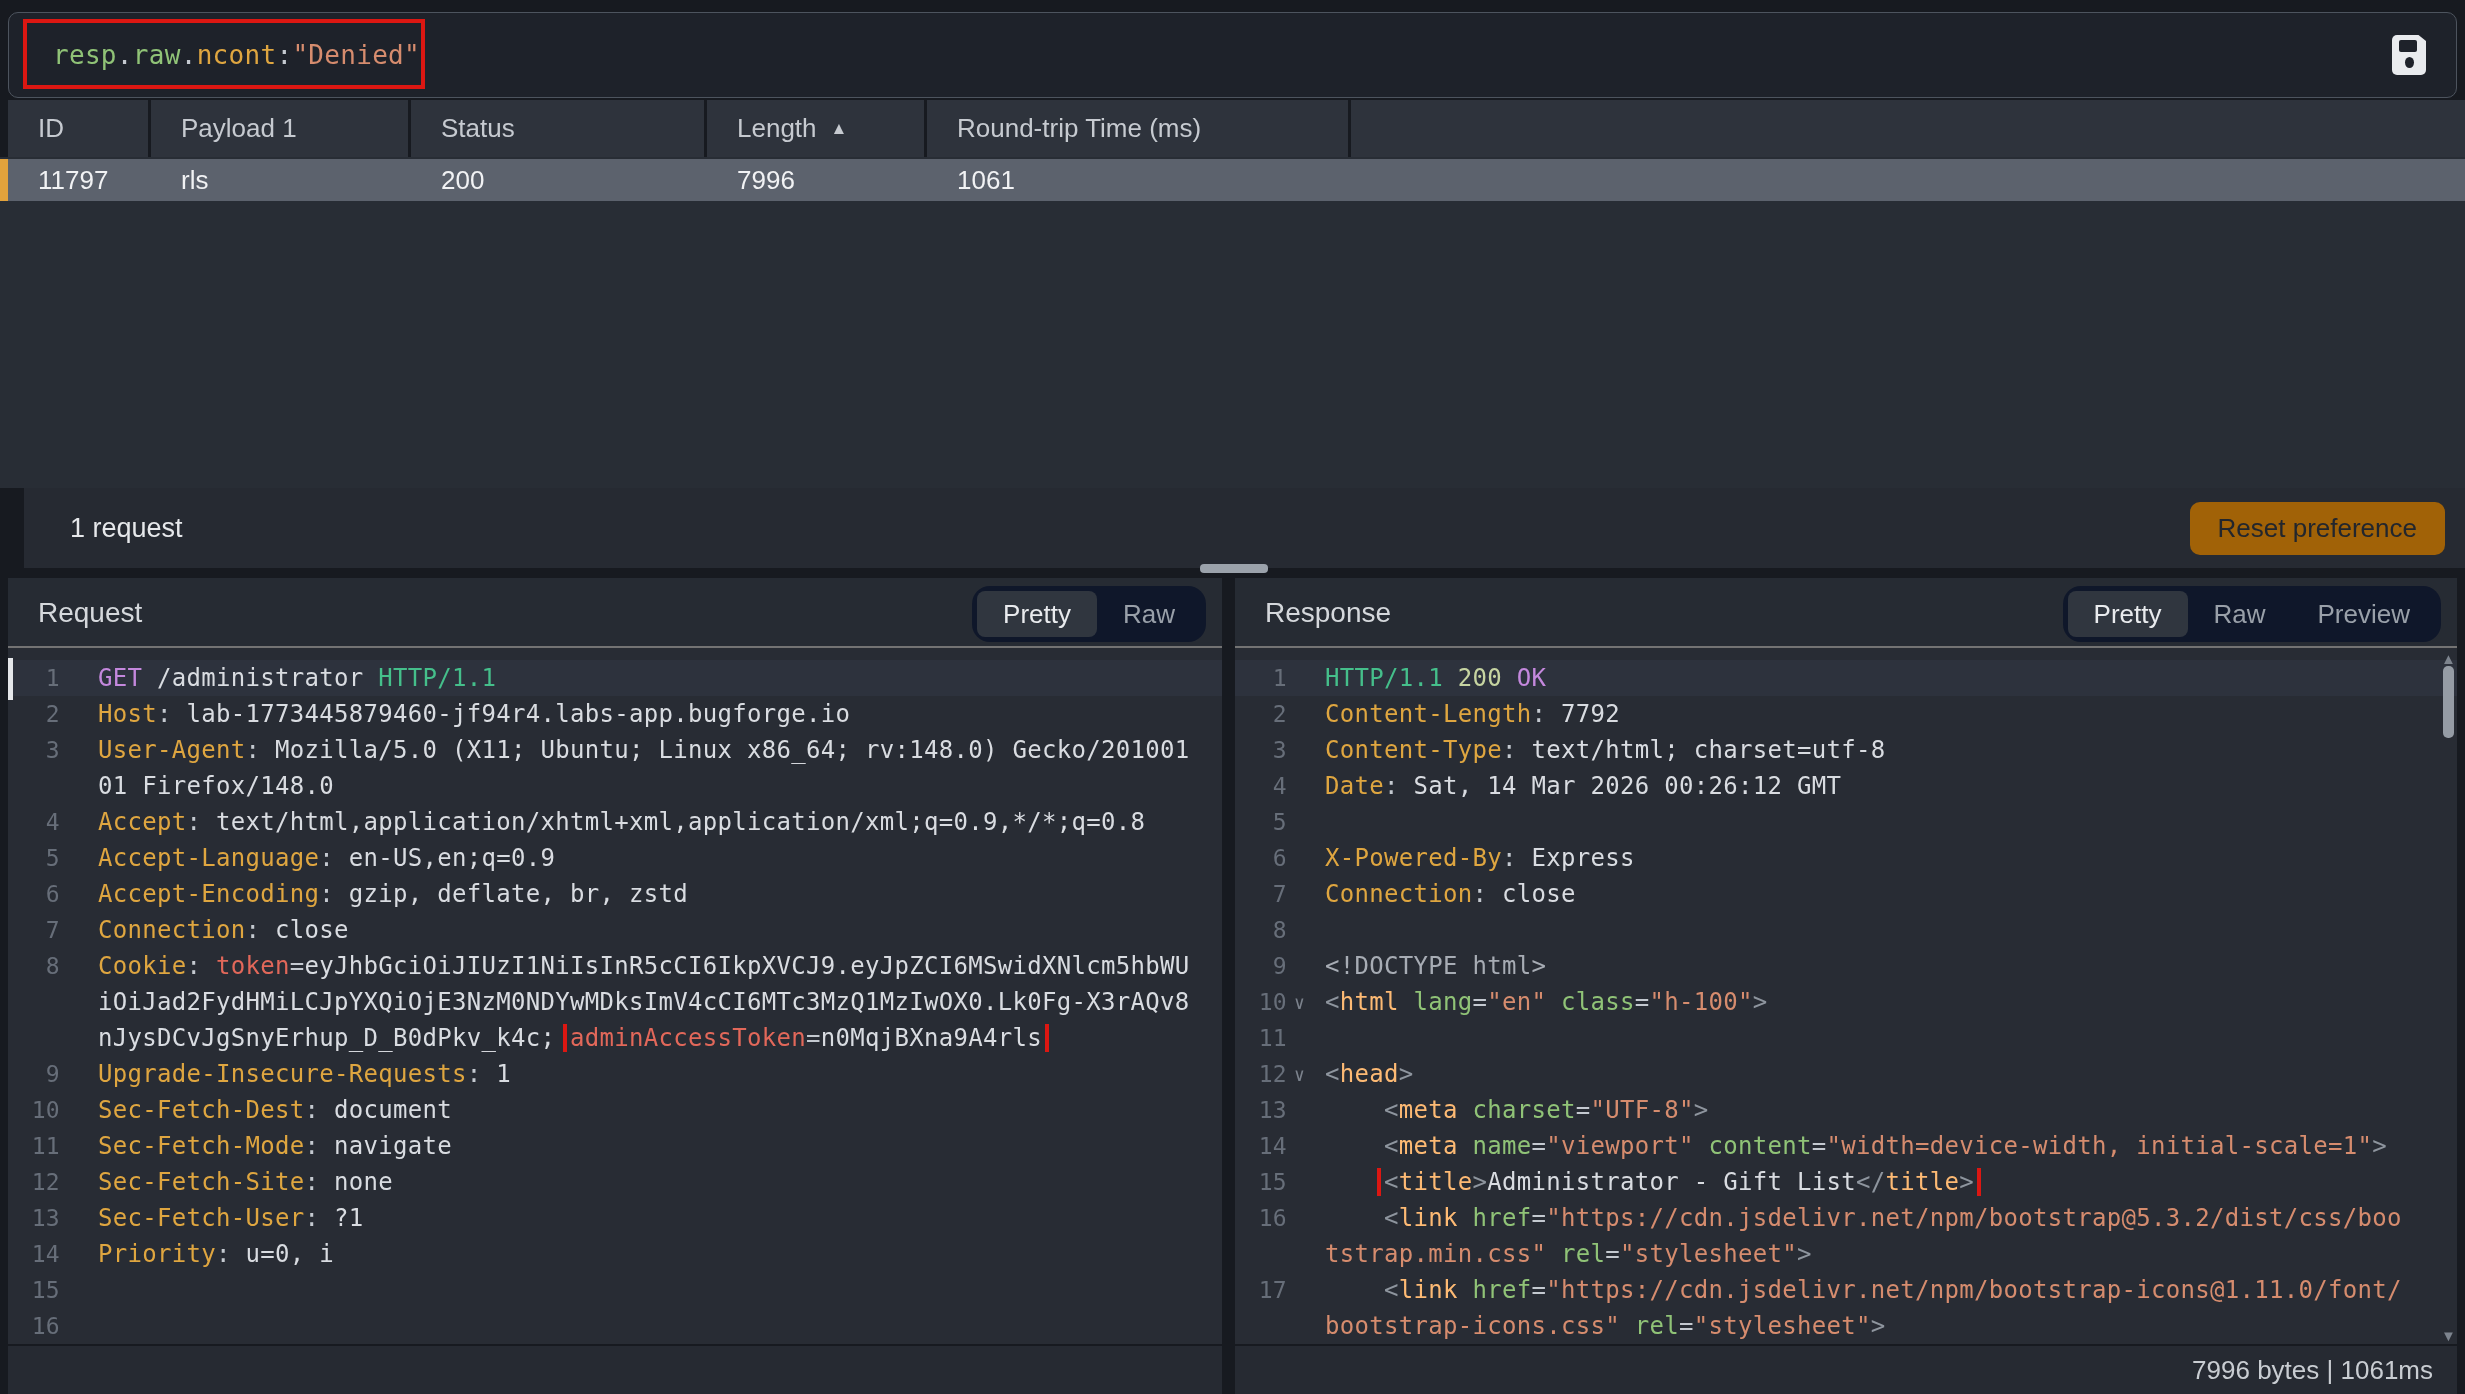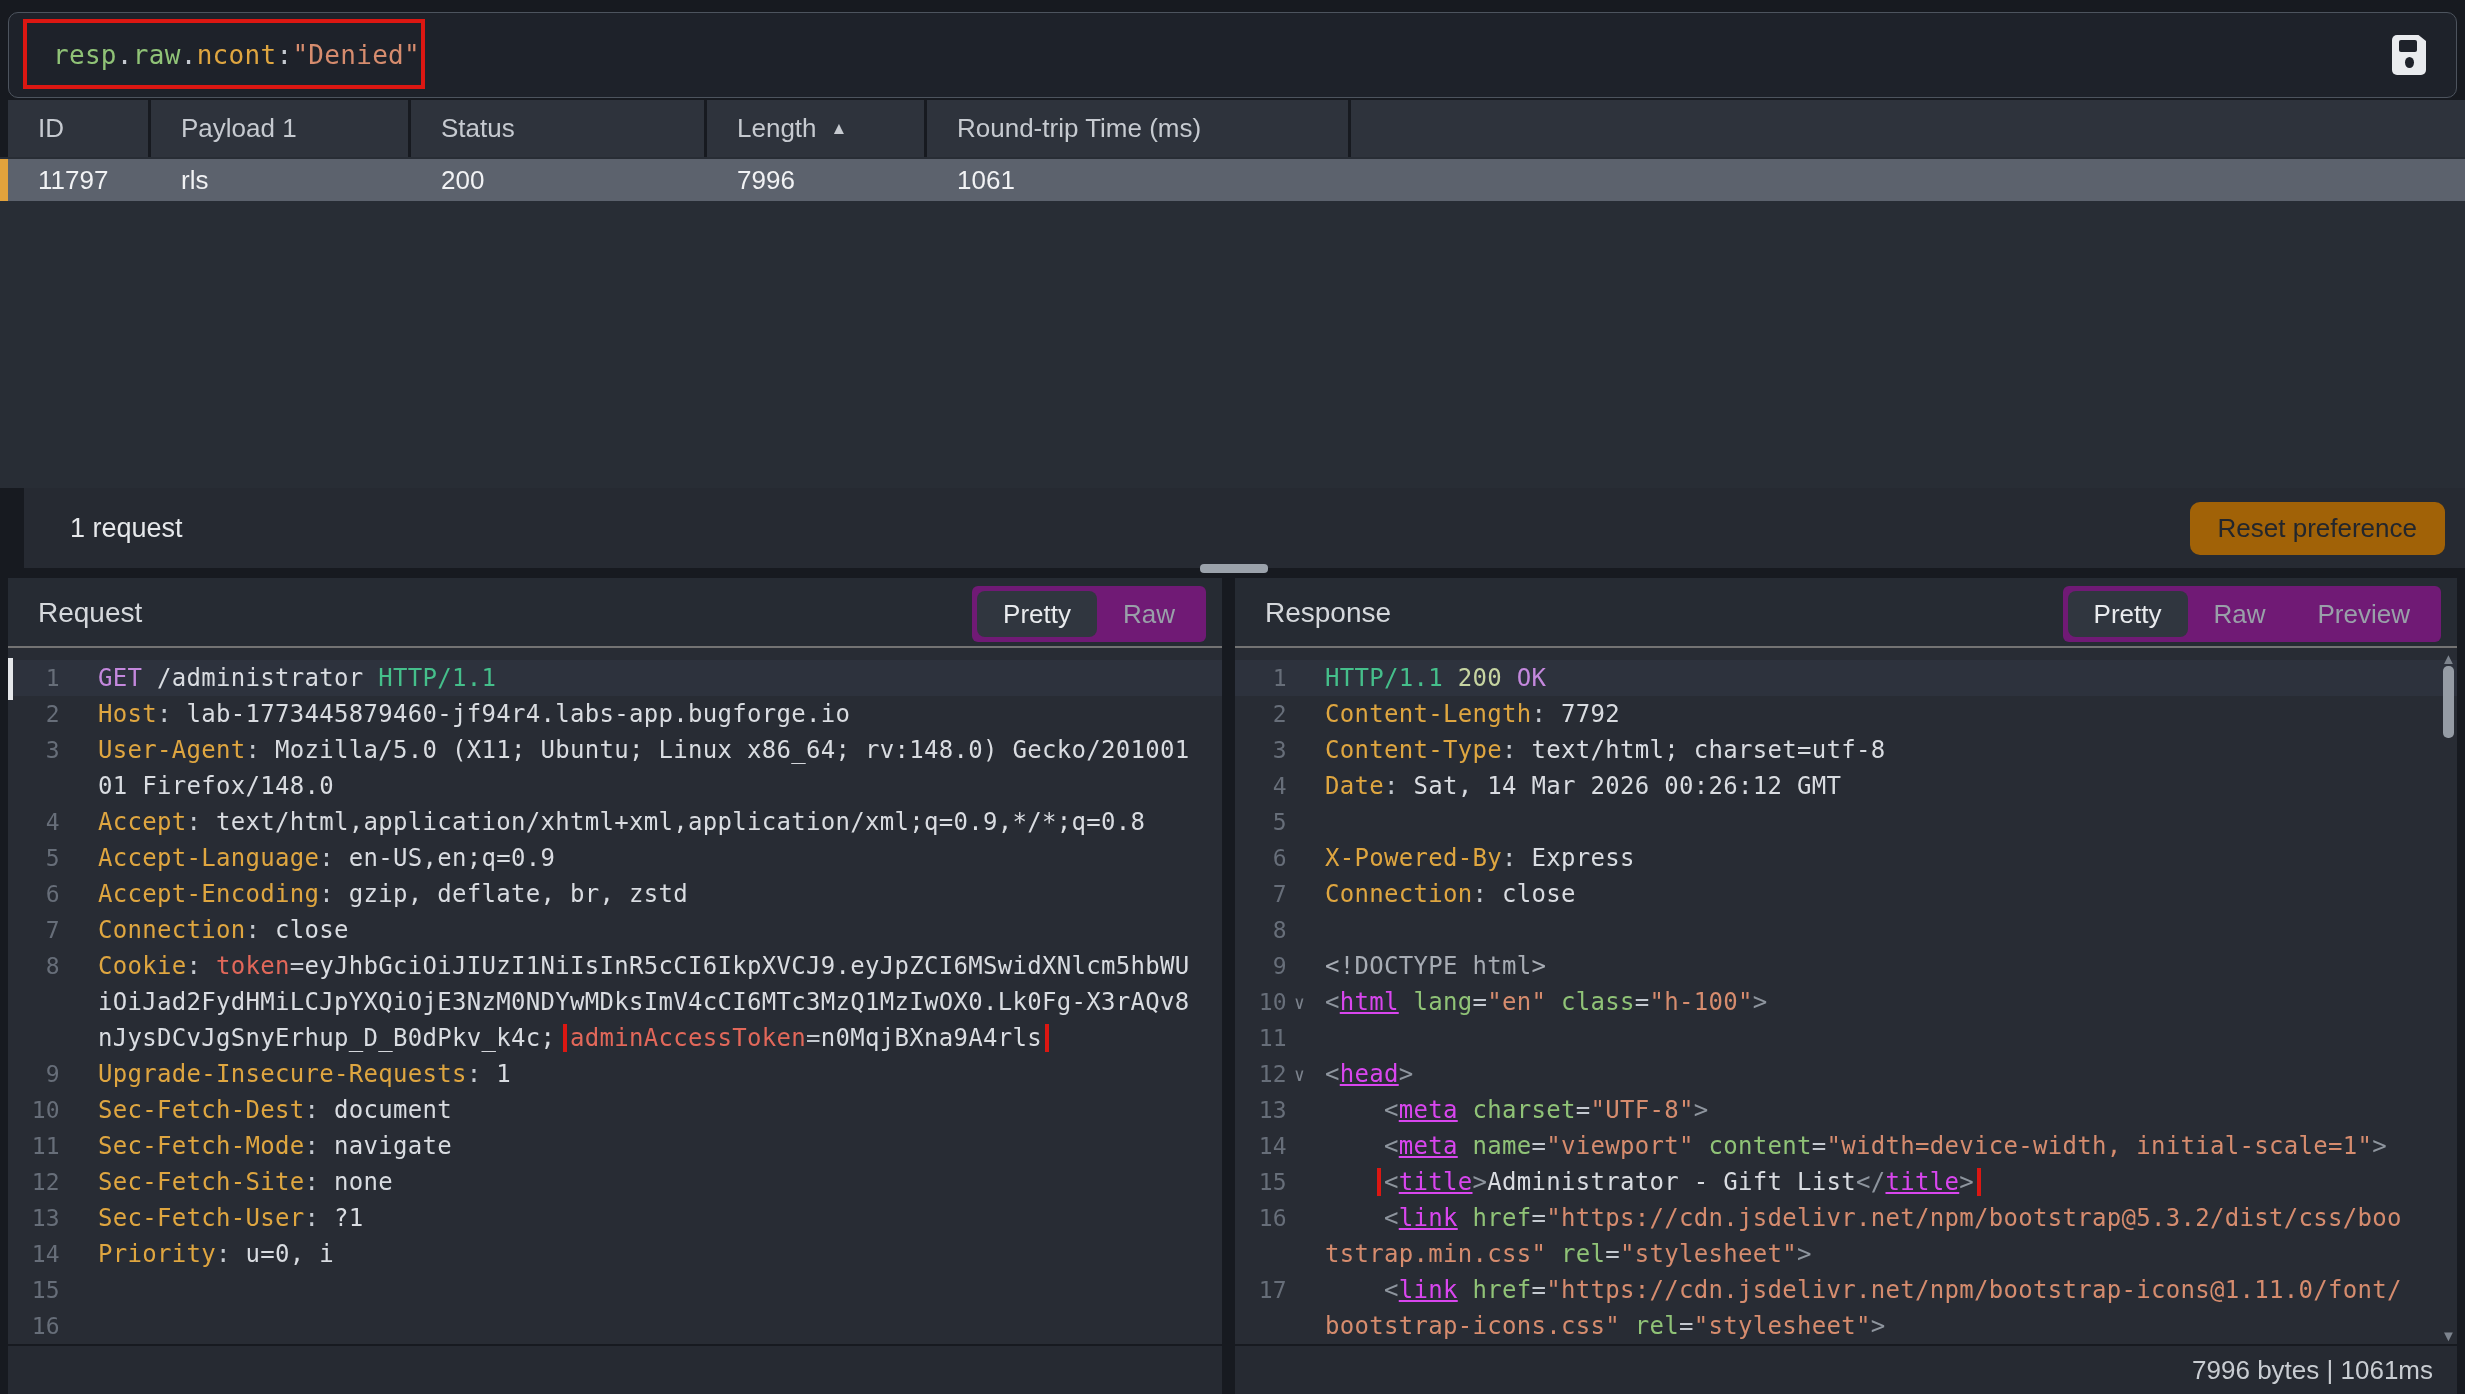--- a/index.html
+++ b/index.html
@@ -85,40 +85,40 @@
   .panel { position: absolute; top: 578px; height: 816px; background: #282c34; }
   .request-panel  { left: 8px;    width: 1214px; }
   .response-panel { left: 1235px; width: 1222px; }
   .panel-header {
     position: absolute; left: 0; right: 0; top: 0; height: 70px;
     background: #262b33; border-bottom: 2px solid #737373;
   }
   .panel-title { position: absolute; left: 30px; top: 0; line-height: 70px; font-size: 28px; color: #d5d8dc; }
   .tab-group {
     position: absolute; right: 16px; top: 8px; height: 56px;
-    background: #701a75; border-radius: 6px;
+    background: #0f172a; border-radius: 18px;
     display: flex; align-items: center; padding: 0 5px;
   }
   .tab {
     height: 46px; line-height: 46px; padding: 0 26px; font-size: 26px;
     color: #99a0a9; border-radius: 8px; cursor: pointer;
   }
   .tab.active { background: #30363f; color: #e9ebee; }
 
   .editor { position: absolute; left: 0; right: 0; top: 72px; bottom: 50px; background: #282c34; overflow: hidden; }
   .lines { position: absolute; inset: 0; padding-top: 10px; overflow: hidden; }
   .line { display: flex; height: 36px; align-items: center; font-size: 24px; letter-spacing: 0.3px; font-family: "DejaVu Sans Mono", monospace; }
   .line.active { background: #2d323d; }
   .ln   { width: 52px; text-align: right; color: #676e79; font-size: 23px; flex: none; }
   .fold { width: 38px; padding-left: 7px; color: #7b828c; font-size: 18px; flex: none; }
   .code { flex: 1; white-space: pre; overflow: hidden; }
 
   .tk-method { color: #c488dd; margin-top: 41px; } .tk-proto { color: #45bf8b; text-align: center; } .tk-status { color: #c6d4a1; }
   .tk-hname  { color: #dfa640; } .tk-punc  { color: #c4c9d0; } .tk-brk    { color: #8e959e; }
-  .tk-red    { color: #e2685a; } .tk-tag   { color: #d946ef; text-decoration: underline; } .tk-attr   { color: #90c377; }
+  .tk-red    { color: #e2685a; } .tk-tag   { color: #fdba74; } .tk-attr   { color: #90c377; }
   .tk-str    { color: #d68c6e; } .tk-dim   { color: #a7acb4; } .tk-text   { color: #d9dce1; }
 
   .rb { outline: 4px solid #dc1712; outline-offset: 3px; }
 
   .panel-footer {
     position: absolute; left: 0; right: 0; bottom: 0; height: 50px;
     background: #262a32; border-top: 2px solid #171a20;
     display: flex; align-items: center; justify-content: flex-end;
     padding-right: 24px; font-size: 26px; color: #c9cdd2;
   }

